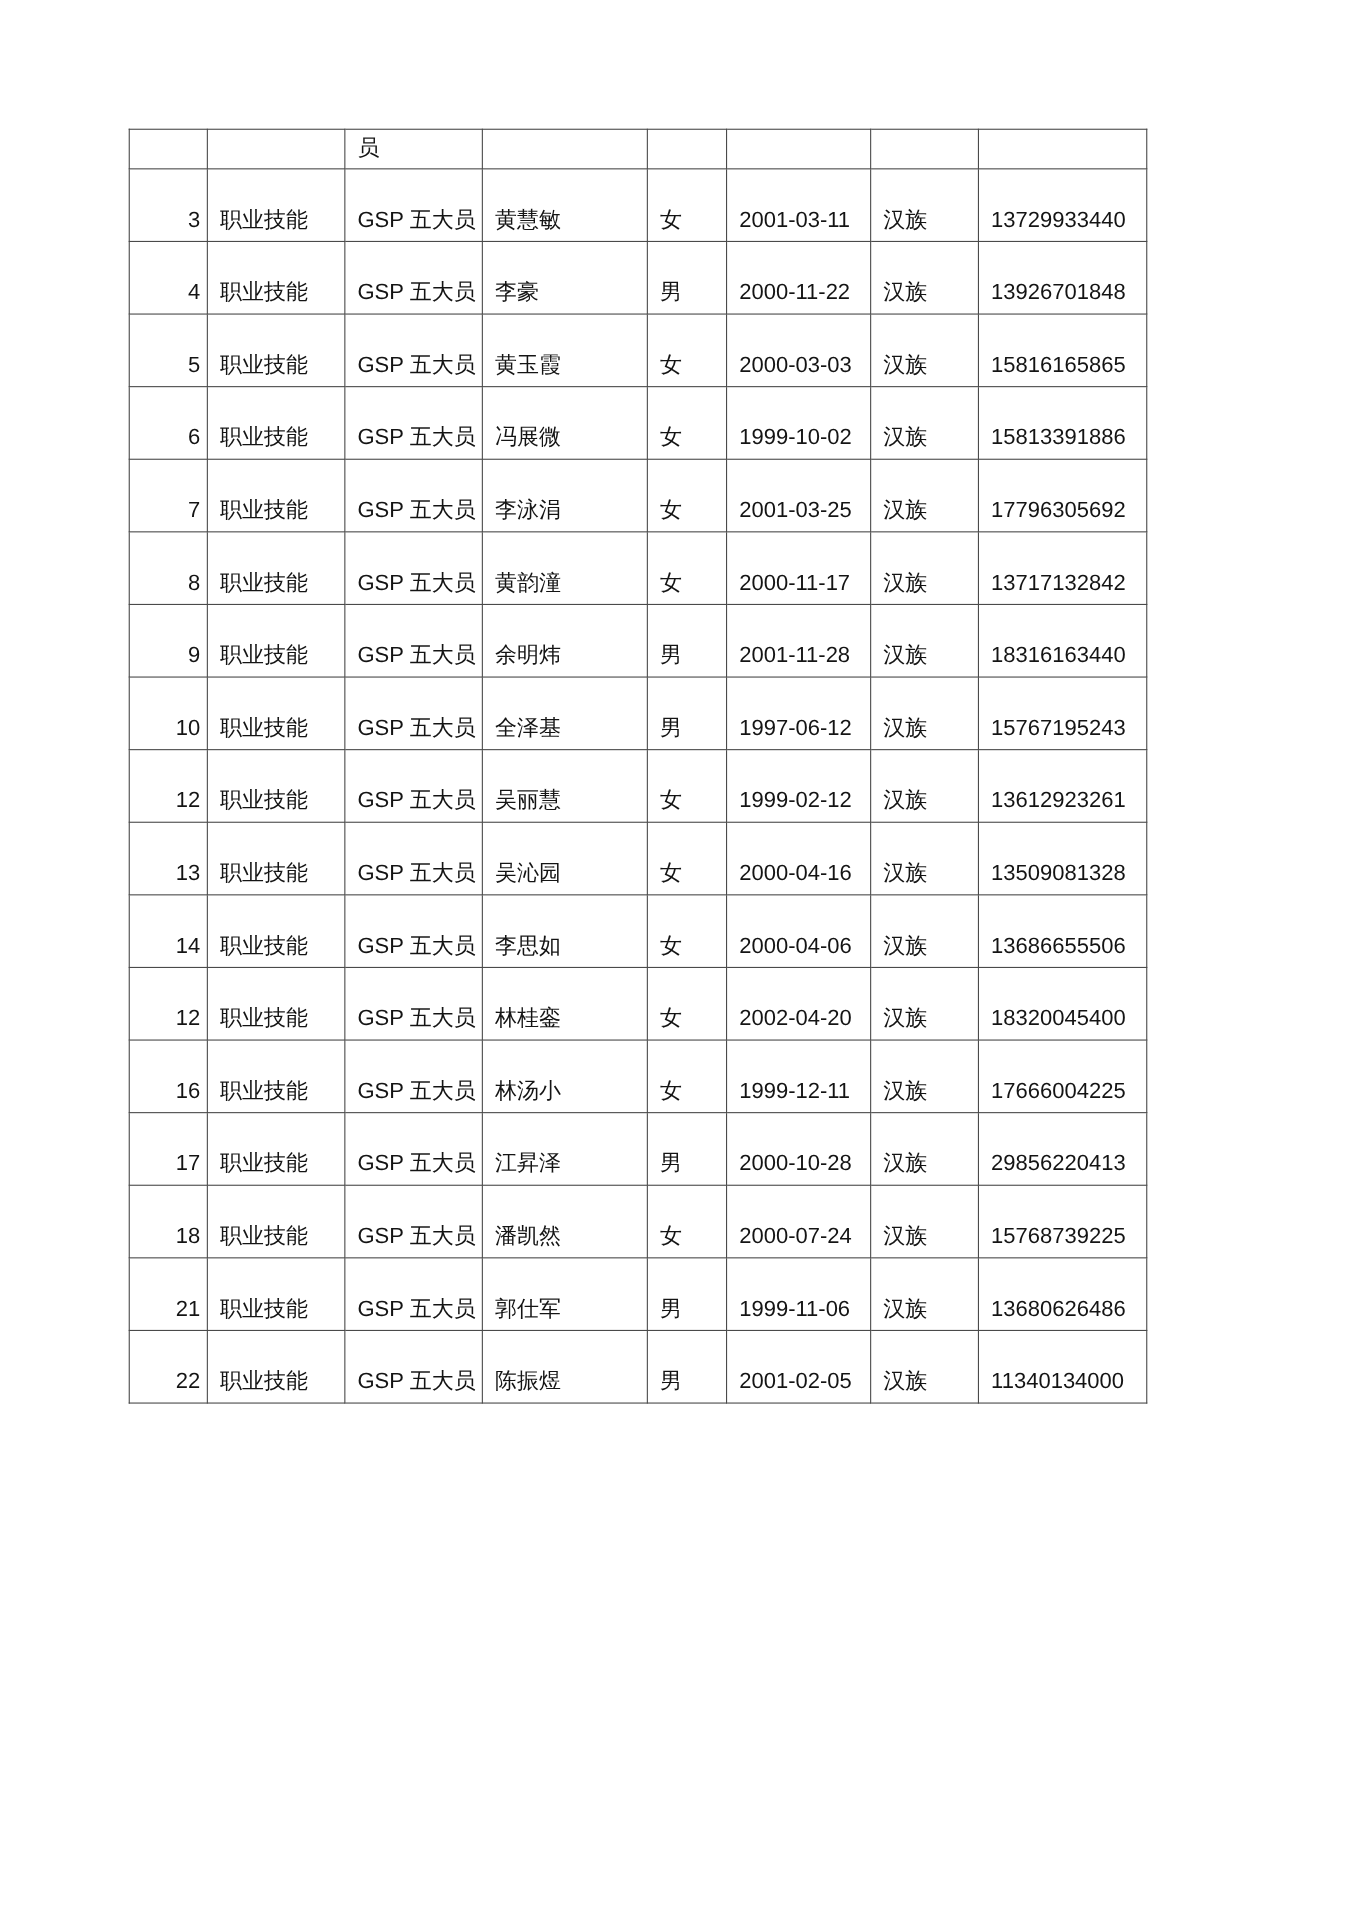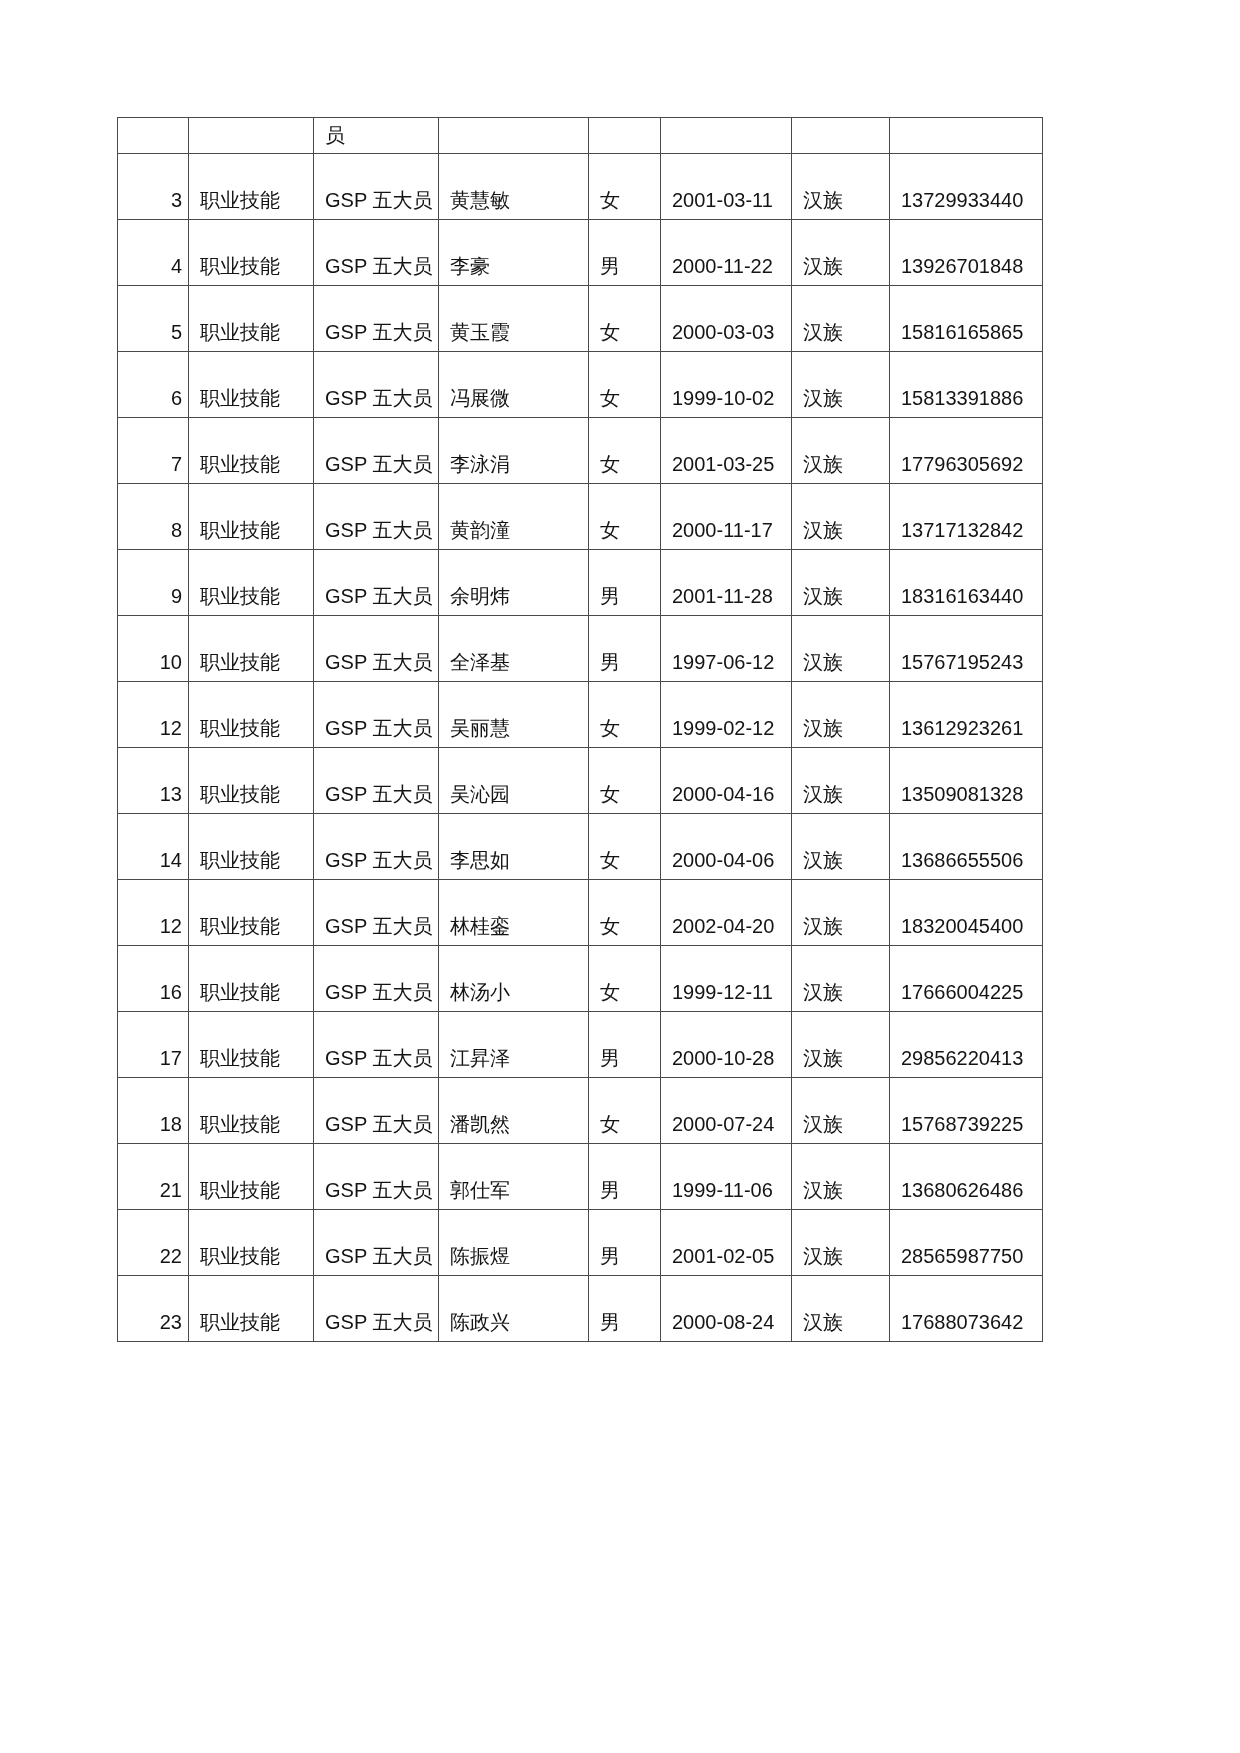--- a/index.html
+++ b/index.html
@@ -229,27 +229,17 @@
           <td class="cell-phone">13680626486</td>
         </tr>
         <tr class="data-row">
           <td class="cell-no">22</td>
           <td class="cell-category">职业技能</td>
           <td class="cell-qualification">GSP 五大员</td>
           <td class="cell-name">陈振煜</td>
           <td class="cell-gender">男</td>
           <td class="cell-birth-date">2001-02-05</td>
           <td class="cell-ethnicity">汉族</td>
-          <td class="cell-phone">28565987750</td>
-        </tr>
-        <tr class="data-row">
-          <td class="cell-no">23</td>
-          <td class="cell-category">职业技能</td>
-          <td class="cell-qualification">GSP 五大员</td>
-          <td class="cell-name">陈政兴</td>
-          <td class="cell-gender">男</td>
-          <td class="cell-birth-date">2000-08-24</td>
-          <td class="cell-ethnicity">汉族</td>
-          <td class="cell-phone">17688073642</td>
+          <td class="cell-phone">11340134000</td>
         </tr>
       </tbody>
   </table>
 </div>
 
 </body></html>

